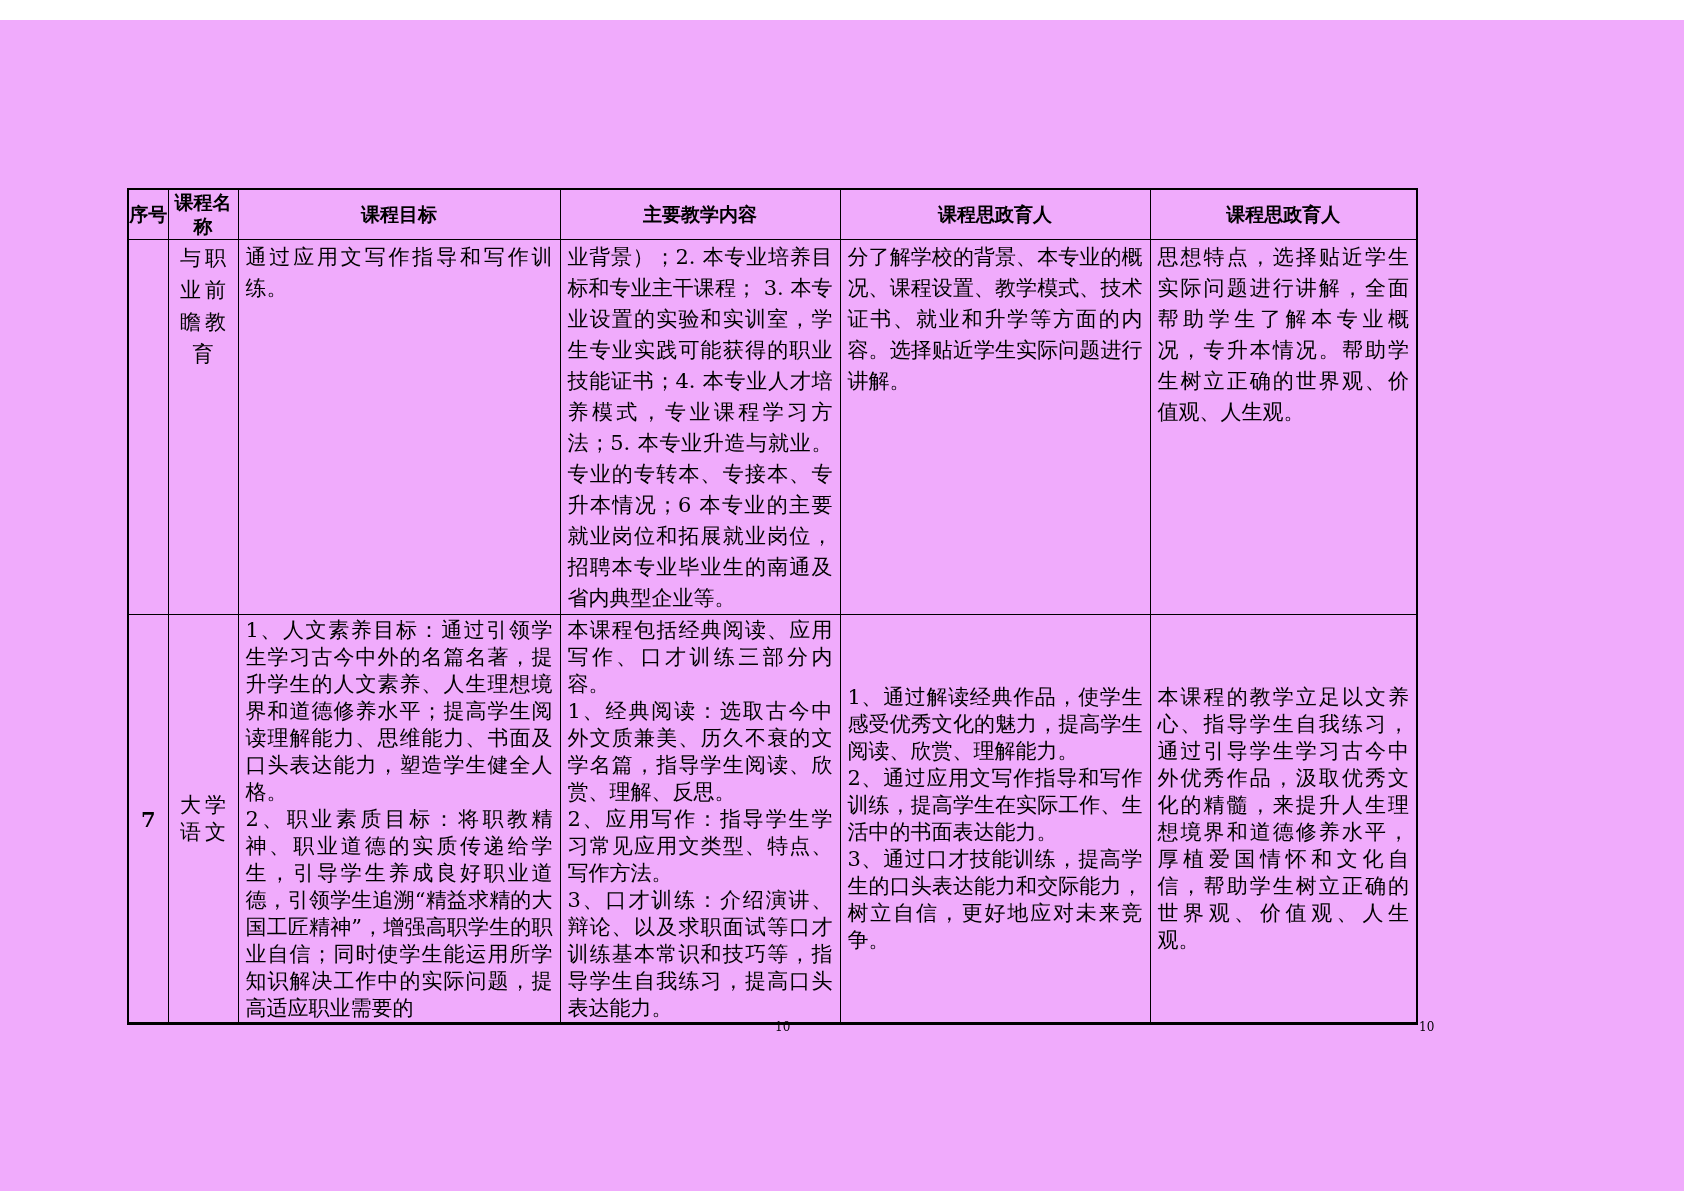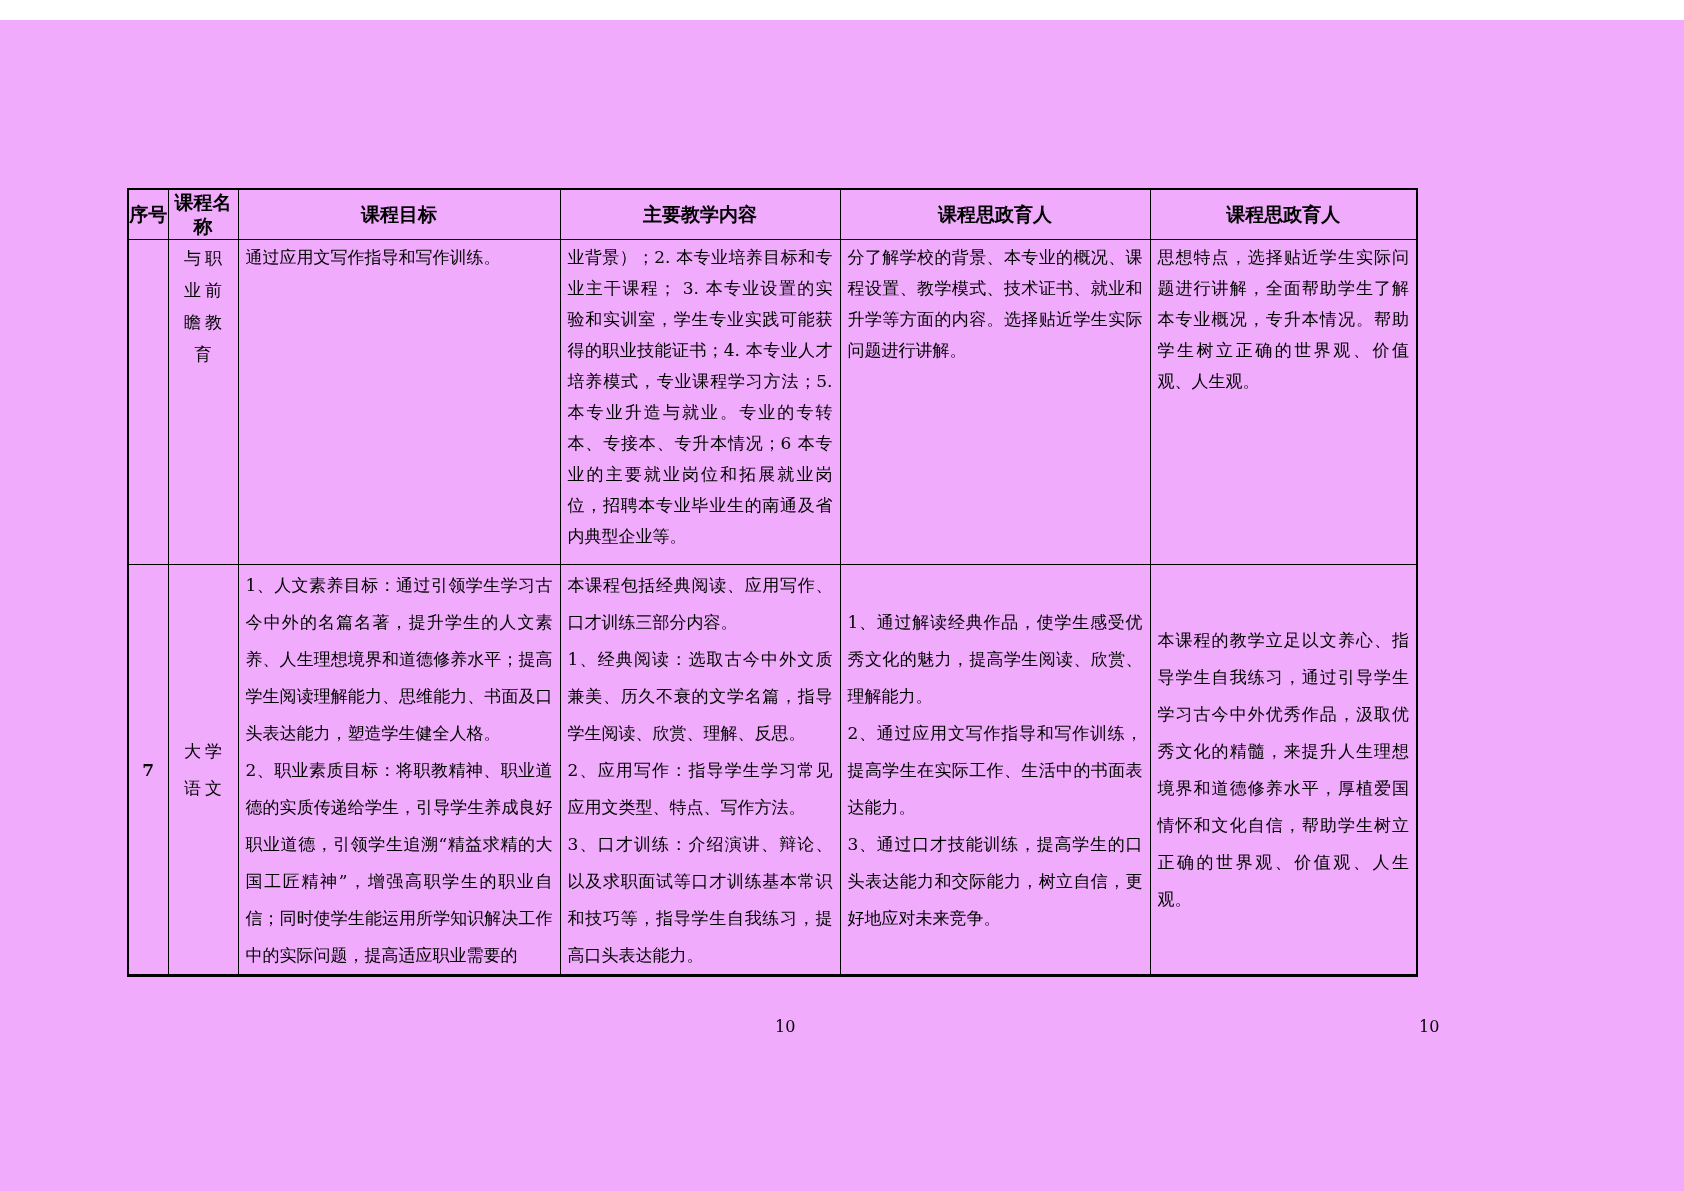--- a/index.html
+++ b/index.html
@@ -34,40 +34,40 @@
     line-height: 24px;
     text-align: center;
     vertical-align: middle;
   }
   tr.header-row { height: 50px; }
   tr.row1 { height: 325px; }
   tr.row2 { height: 377px; }
   .vtop { vertical-align: top; }
   .vmid { vertical-align: middle; }
   .txt {
-    font-size: 17px;
+    font-size: 21px;
     line-height: 31px;
     padding: 2px 7px 0 7px;
     text-align: justify;
     white-space: pre-line;
     word-break: break-all;
   }
-  .row2 .txt { line-height: 37px; }
+  .row2 .txt { line-height: 27px; }
   .center { text-align: center; }
   .seq-bold { font-weight: bold; text-align: center; }
   .name-wrap {
     text-align: center;
     letter-spacing: 4px;
     padding-left: 9px;
     padding-right: 5px;
     line-height: 32px;
   }
   .page-number {
     position: absolute;
-    font-size: 16px;
+    font-size: 12px;
     line-height: 20px;
     color: #000;
   }
   .page-number.pos-center { left: 775px; top: 997px; }
   .page-number.pos-right  { left: 1419px; top: 997px; }
 </style>
 </head>
 <body>
 
 <div class="page">

